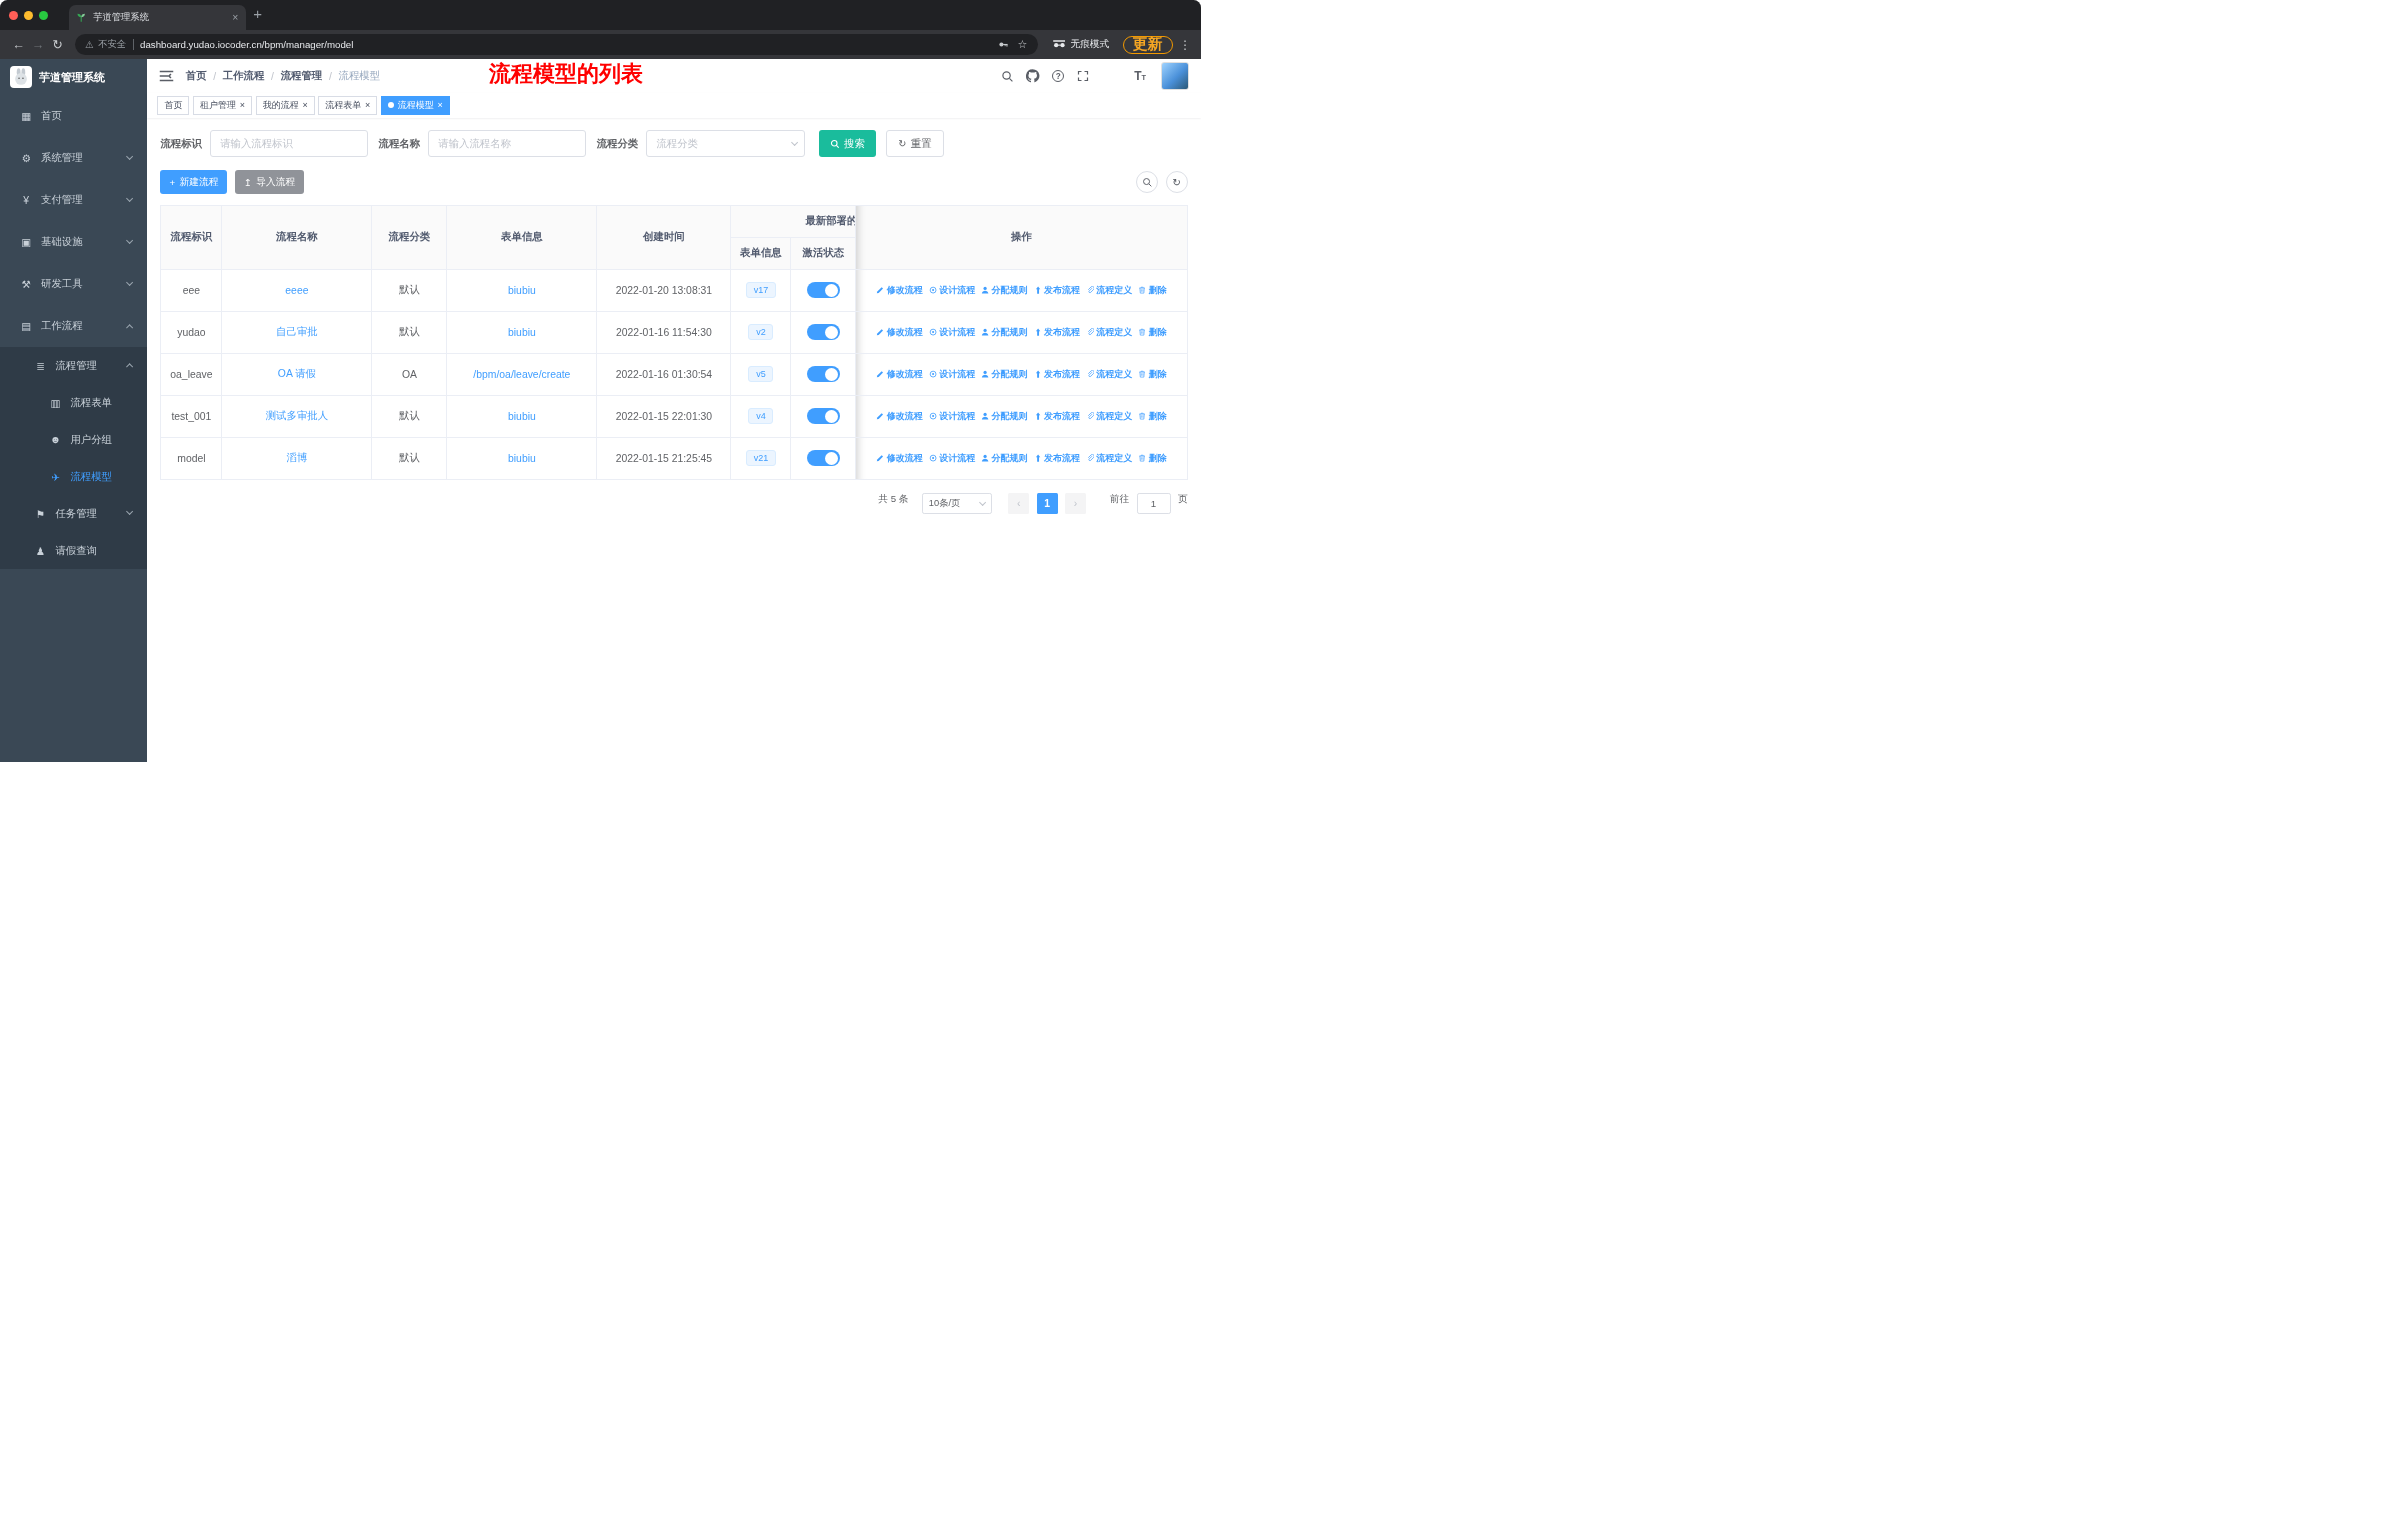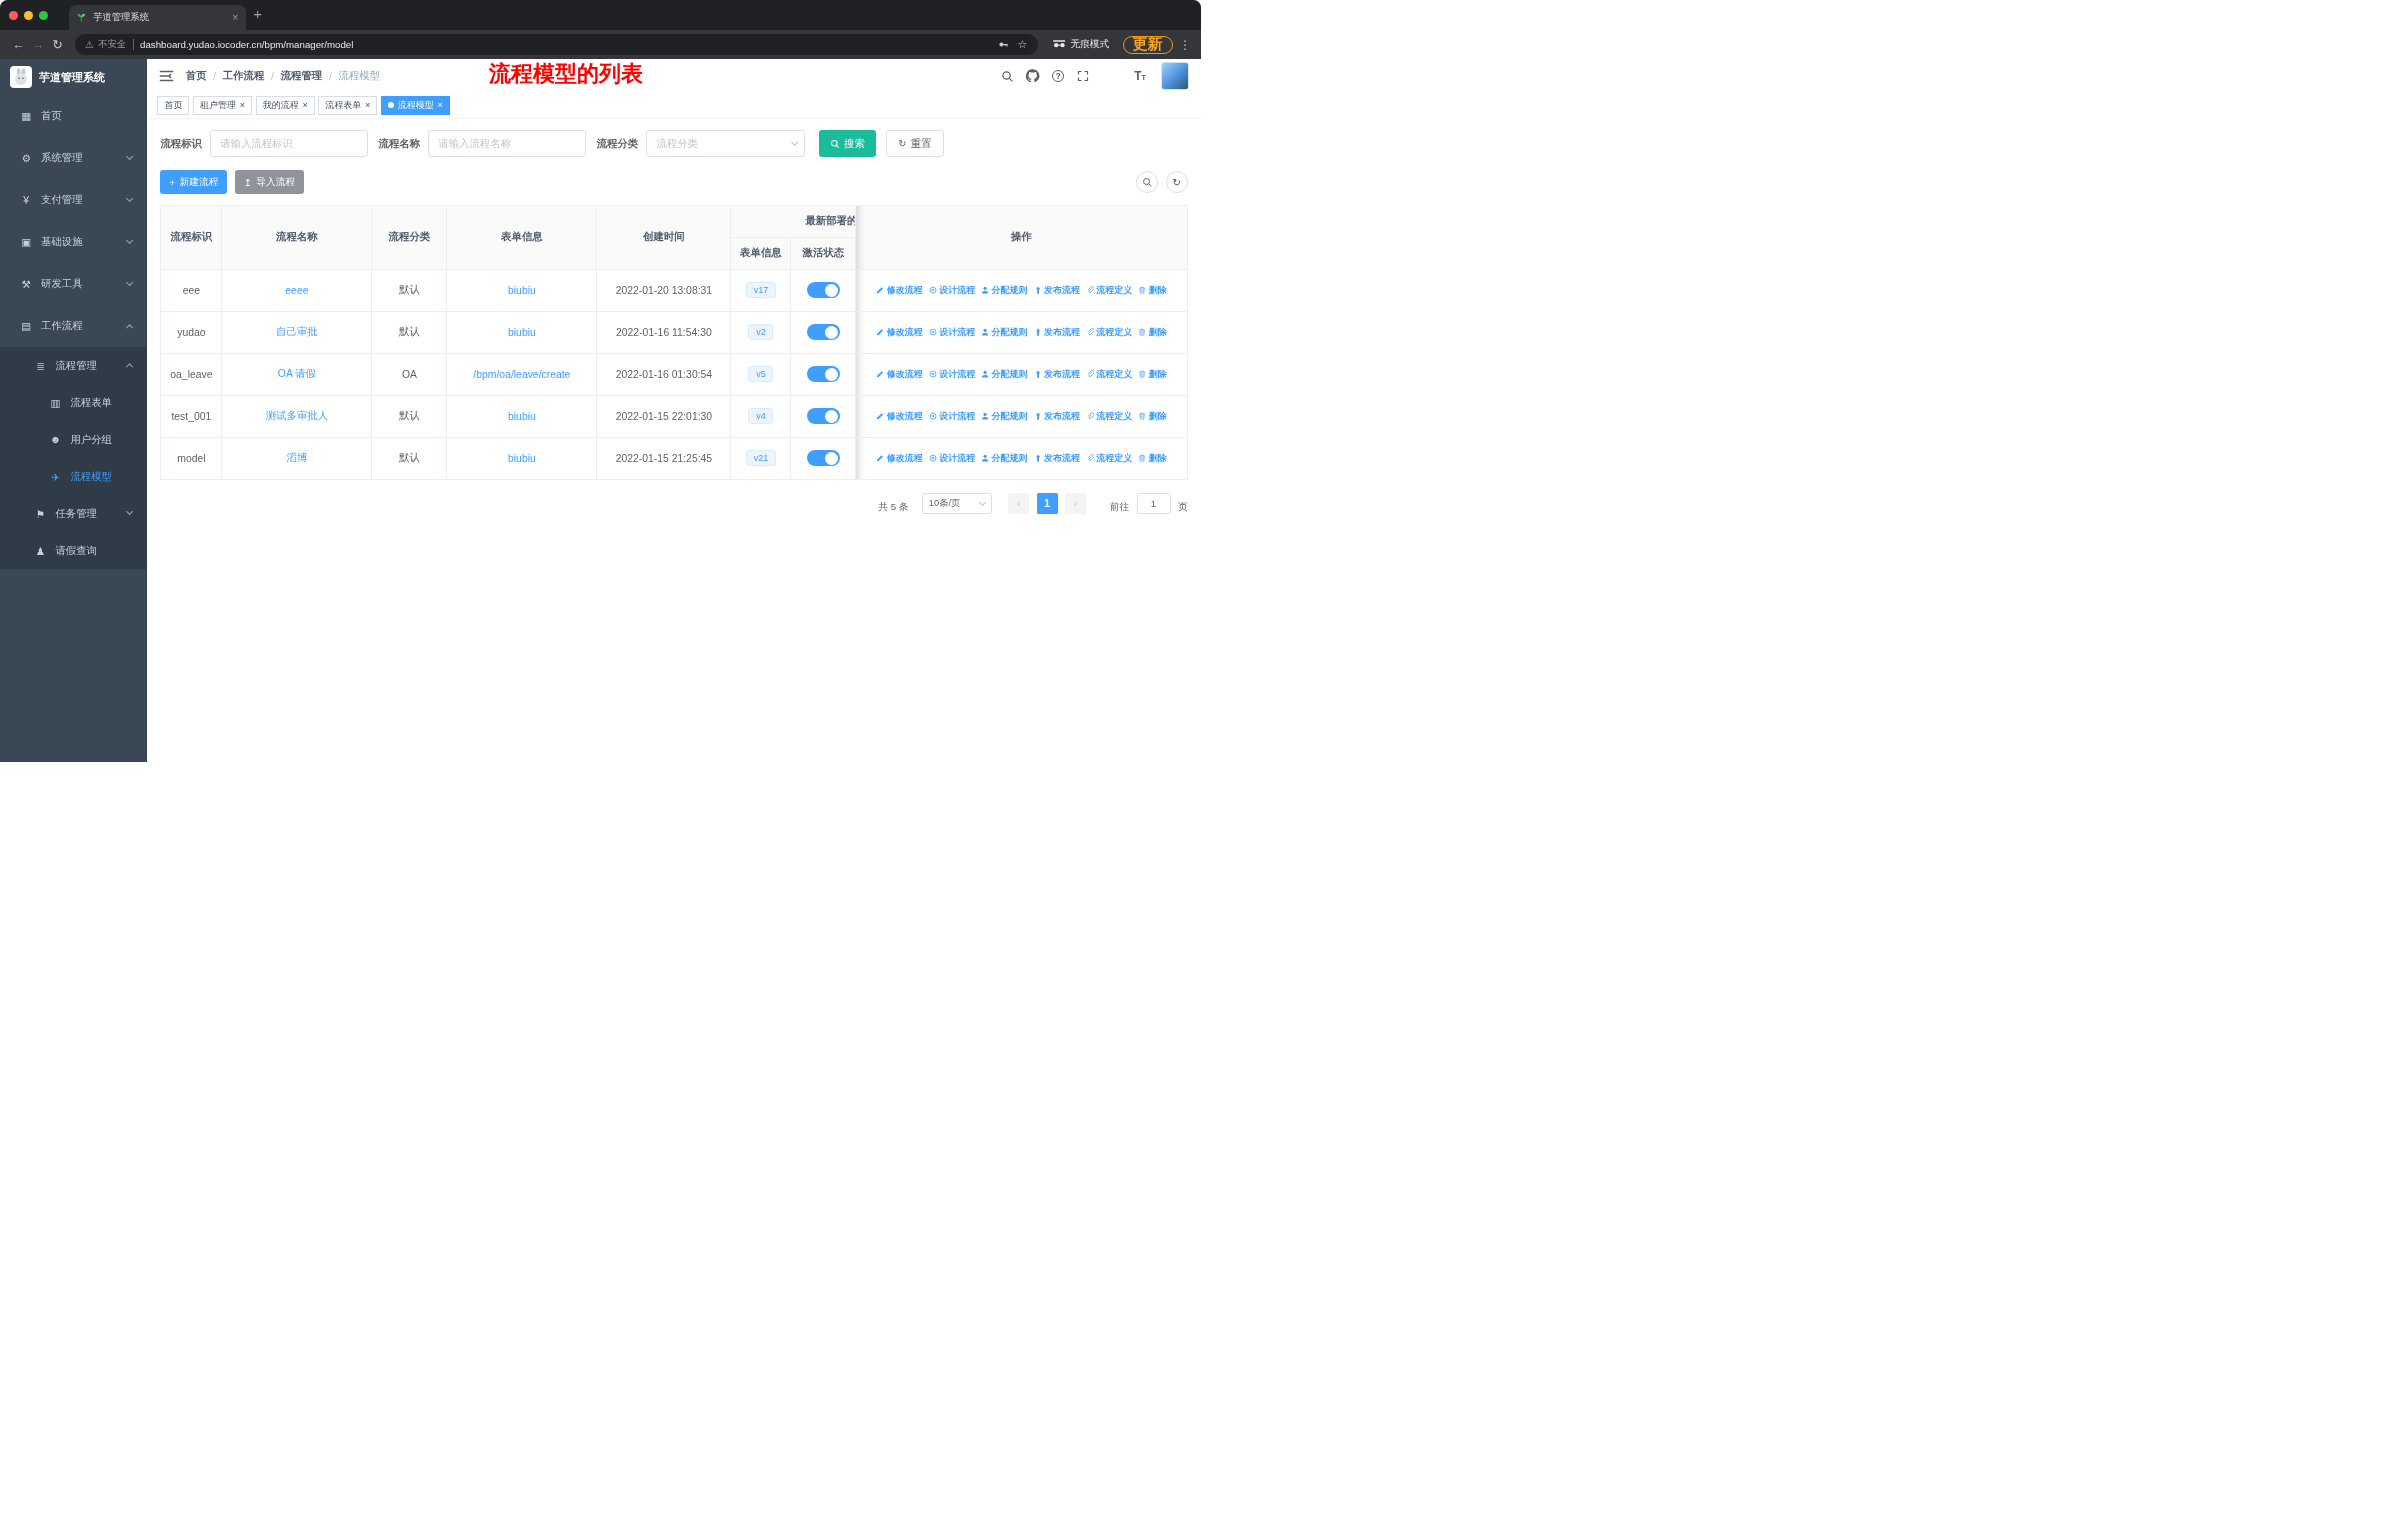--- a/index.html
+++ b/index.html
@@ -100,21 +100,21 @@
   .grid td.ops{white-space:nowrap;padding:0 4.5px;font-weight:bold;}
   .tlink{color:var(--accent,#409eff);text-decoration:none;cursor:pointer;}
   .ver-tag{display:inline-block;padding:2.2px 6.7px;font-size:9px;background:#ecf5ff;border:0.7px solid #d9ecff;color:var(--accent,#409eff);border-radius:3px;}
   .switch{width:33px;height:16.4px;border-radius:8.2px;background:var(--accent,#409eff);position:relative;display:inline-block;cursor:pointer;vertical-align:middle;}
   .switch::after{content:"";position:absolute;right:1.5px;top:1.5px;width:13.4px;height:13.4px;border-radius:50%;background:#fff;}
   .op{color:var(--accent,#409eff);font-size:9px;margin:0 3px;display:inline-flex;align-items:center;gap:2.2px;cursor:pointer;text-decoration:none;}
   .op-ic{display:inline-flex;}
   .op-ic svg{width:8.2px;height:8.2px;}
 
   
-  .pagination{margin-top:13.4px;display:flex;justify-content:flex-end;align-items:flex-end;gap:7.4px;font-size:9.7px;color:#606266;}
+  .pagination{margin-top:13.4px;display:flex;justify-content:flex-end;align-items:flex-start;gap:7.4px;font-size:9.7px;color:#606266;}
   .pg-total{margin-right:6px;}
   .pg-size{width:70px;height:21px;border:0.7px solid #dcdfe6;border-radius:2.2px;display:flex;align-items:center;justify-content:space-between;padding:0 6px;font-size:9.3px;cursor:pointer;}
   .pg-btn{min-width:21px;height:21px;border-radius:1.5px;background:#f4f4f5;display:inline-flex;align-items:center;justify-content:center;font-size:10.4px;cursor:pointer;}
   .pg-btn.disabled{color:#c0c4cc;}
   .pg-btn.active{background:var(--accent,#409eff);color:#fff;font-weight:bold;}
   .pg-goto{margin-left:16.4px;}
   .pg-input{width:34px;height:21px;border:0.7px solid #dcdfe6;border-radius:2.2px;text-align:center;font-size:9.7px;color:#606266;outline:none;font-family:inherit;}
 </style>
 </head>
 <body>

